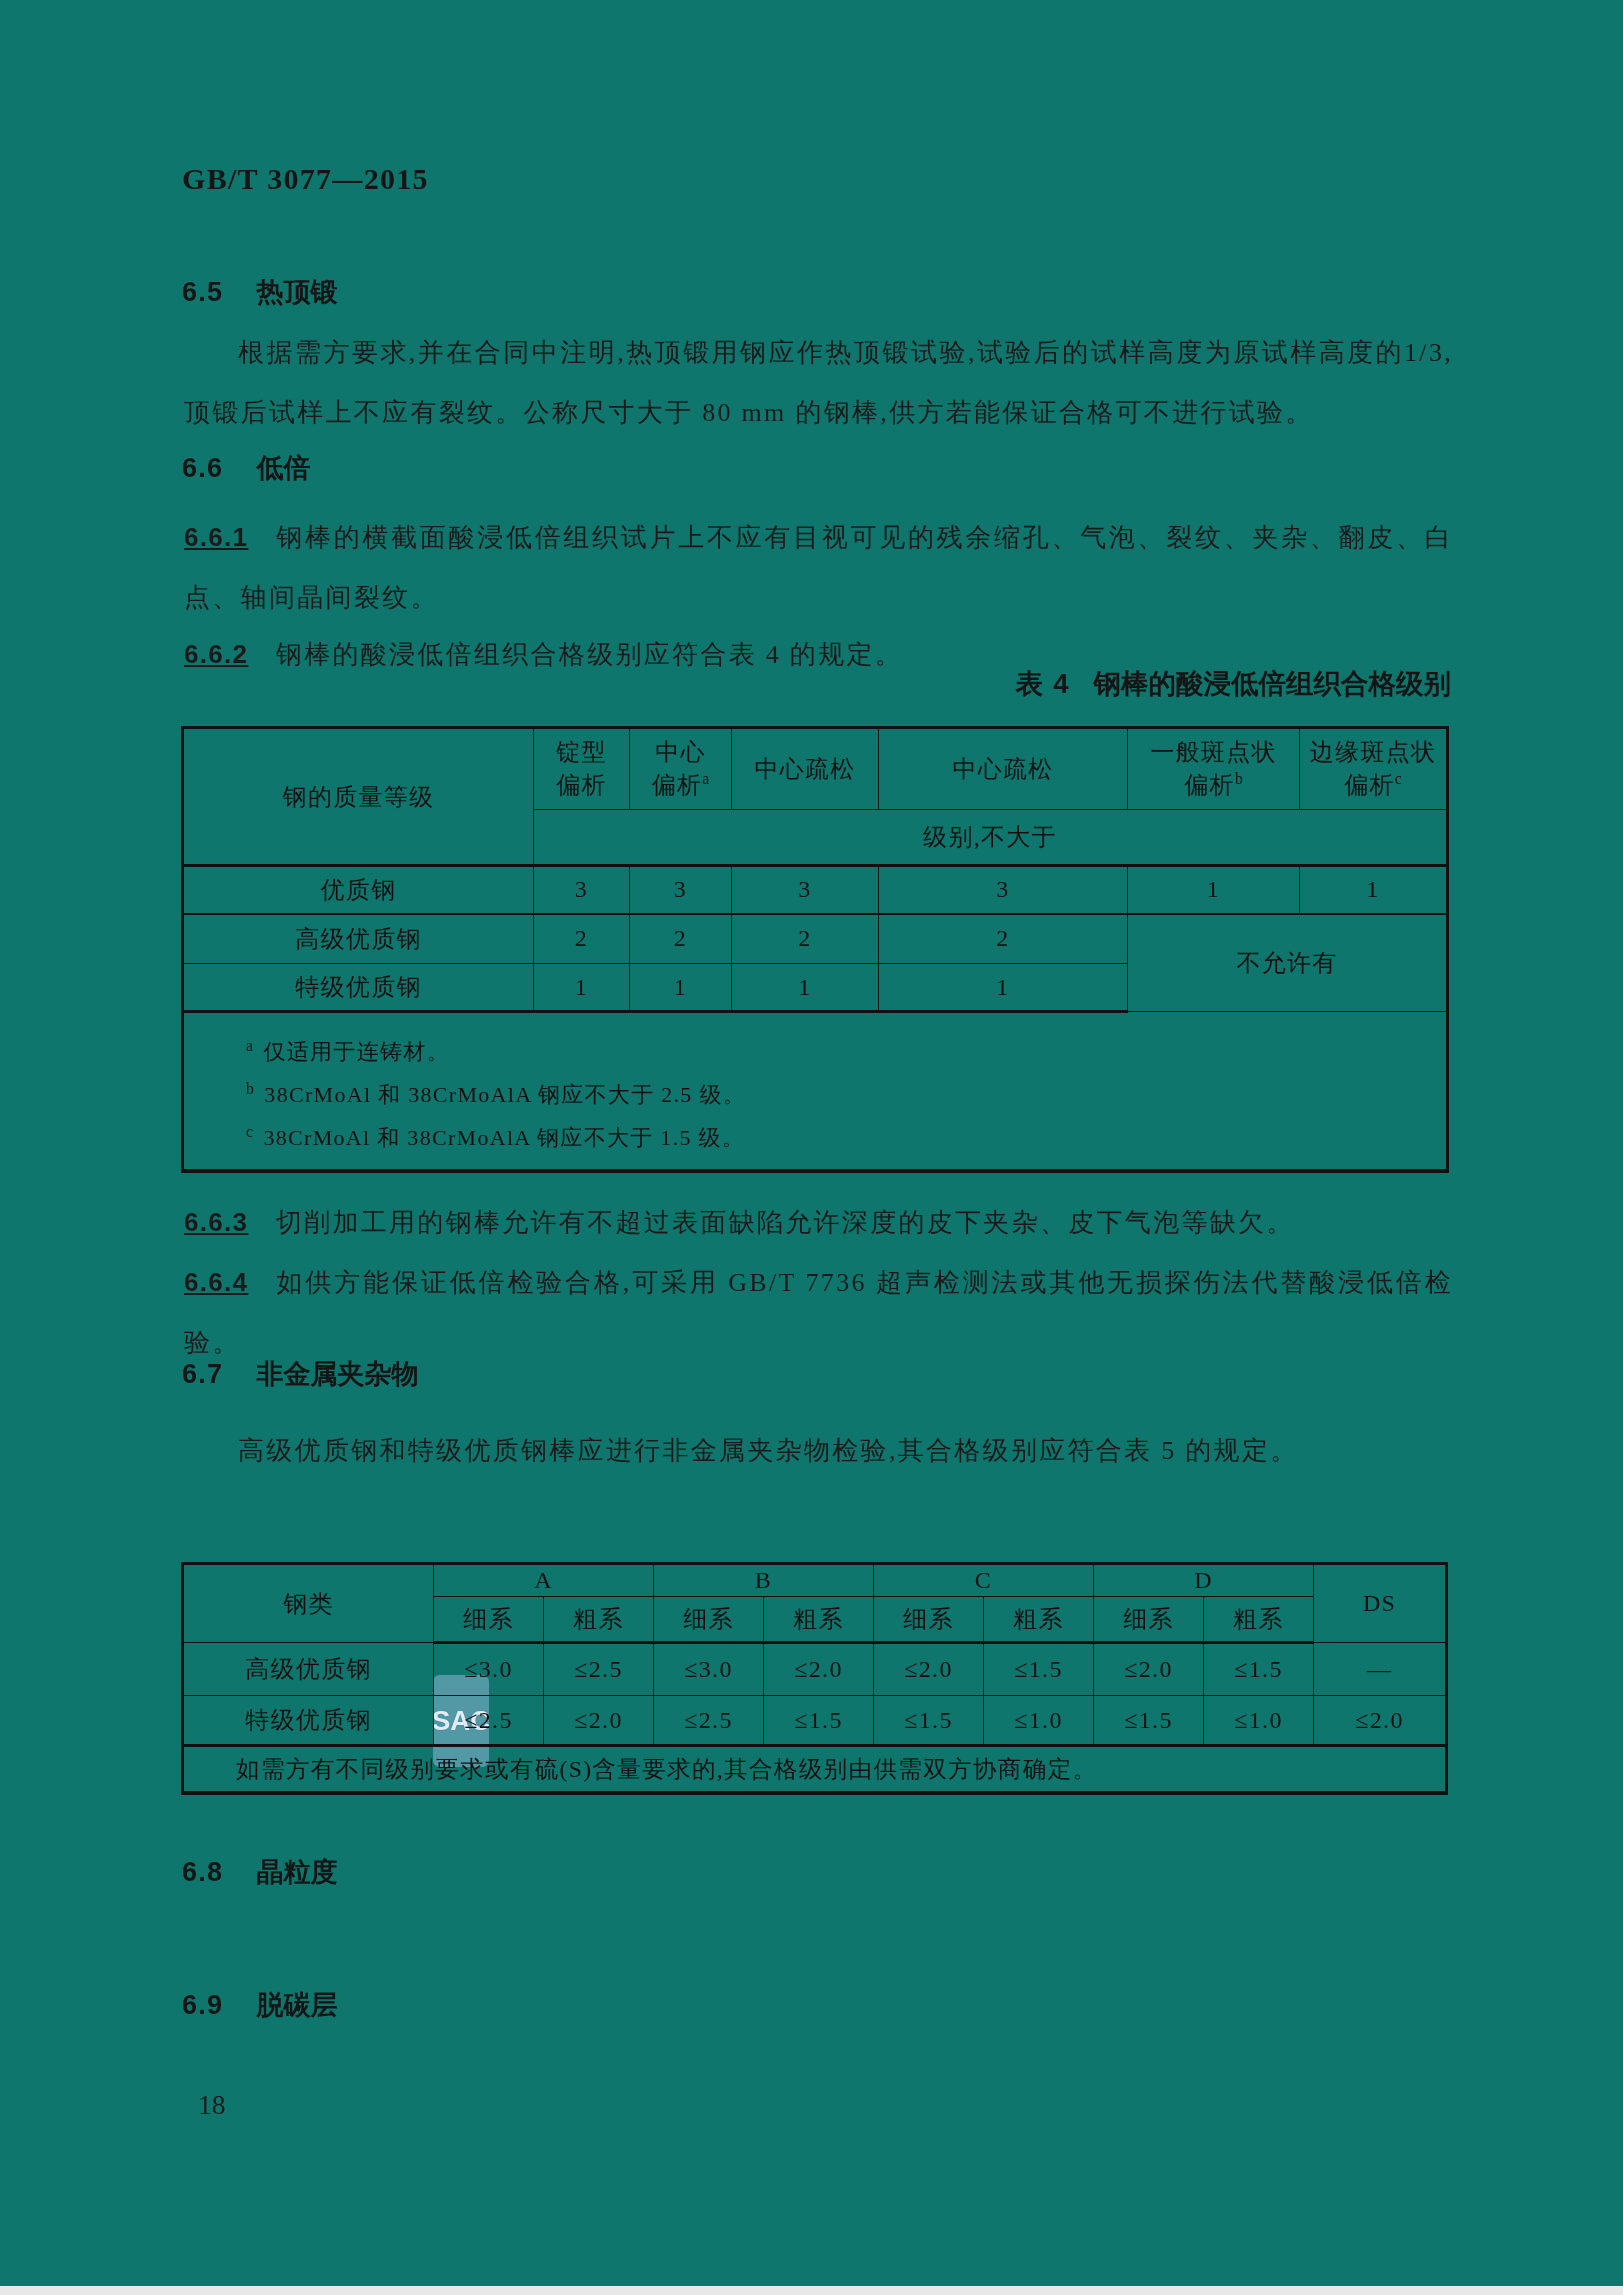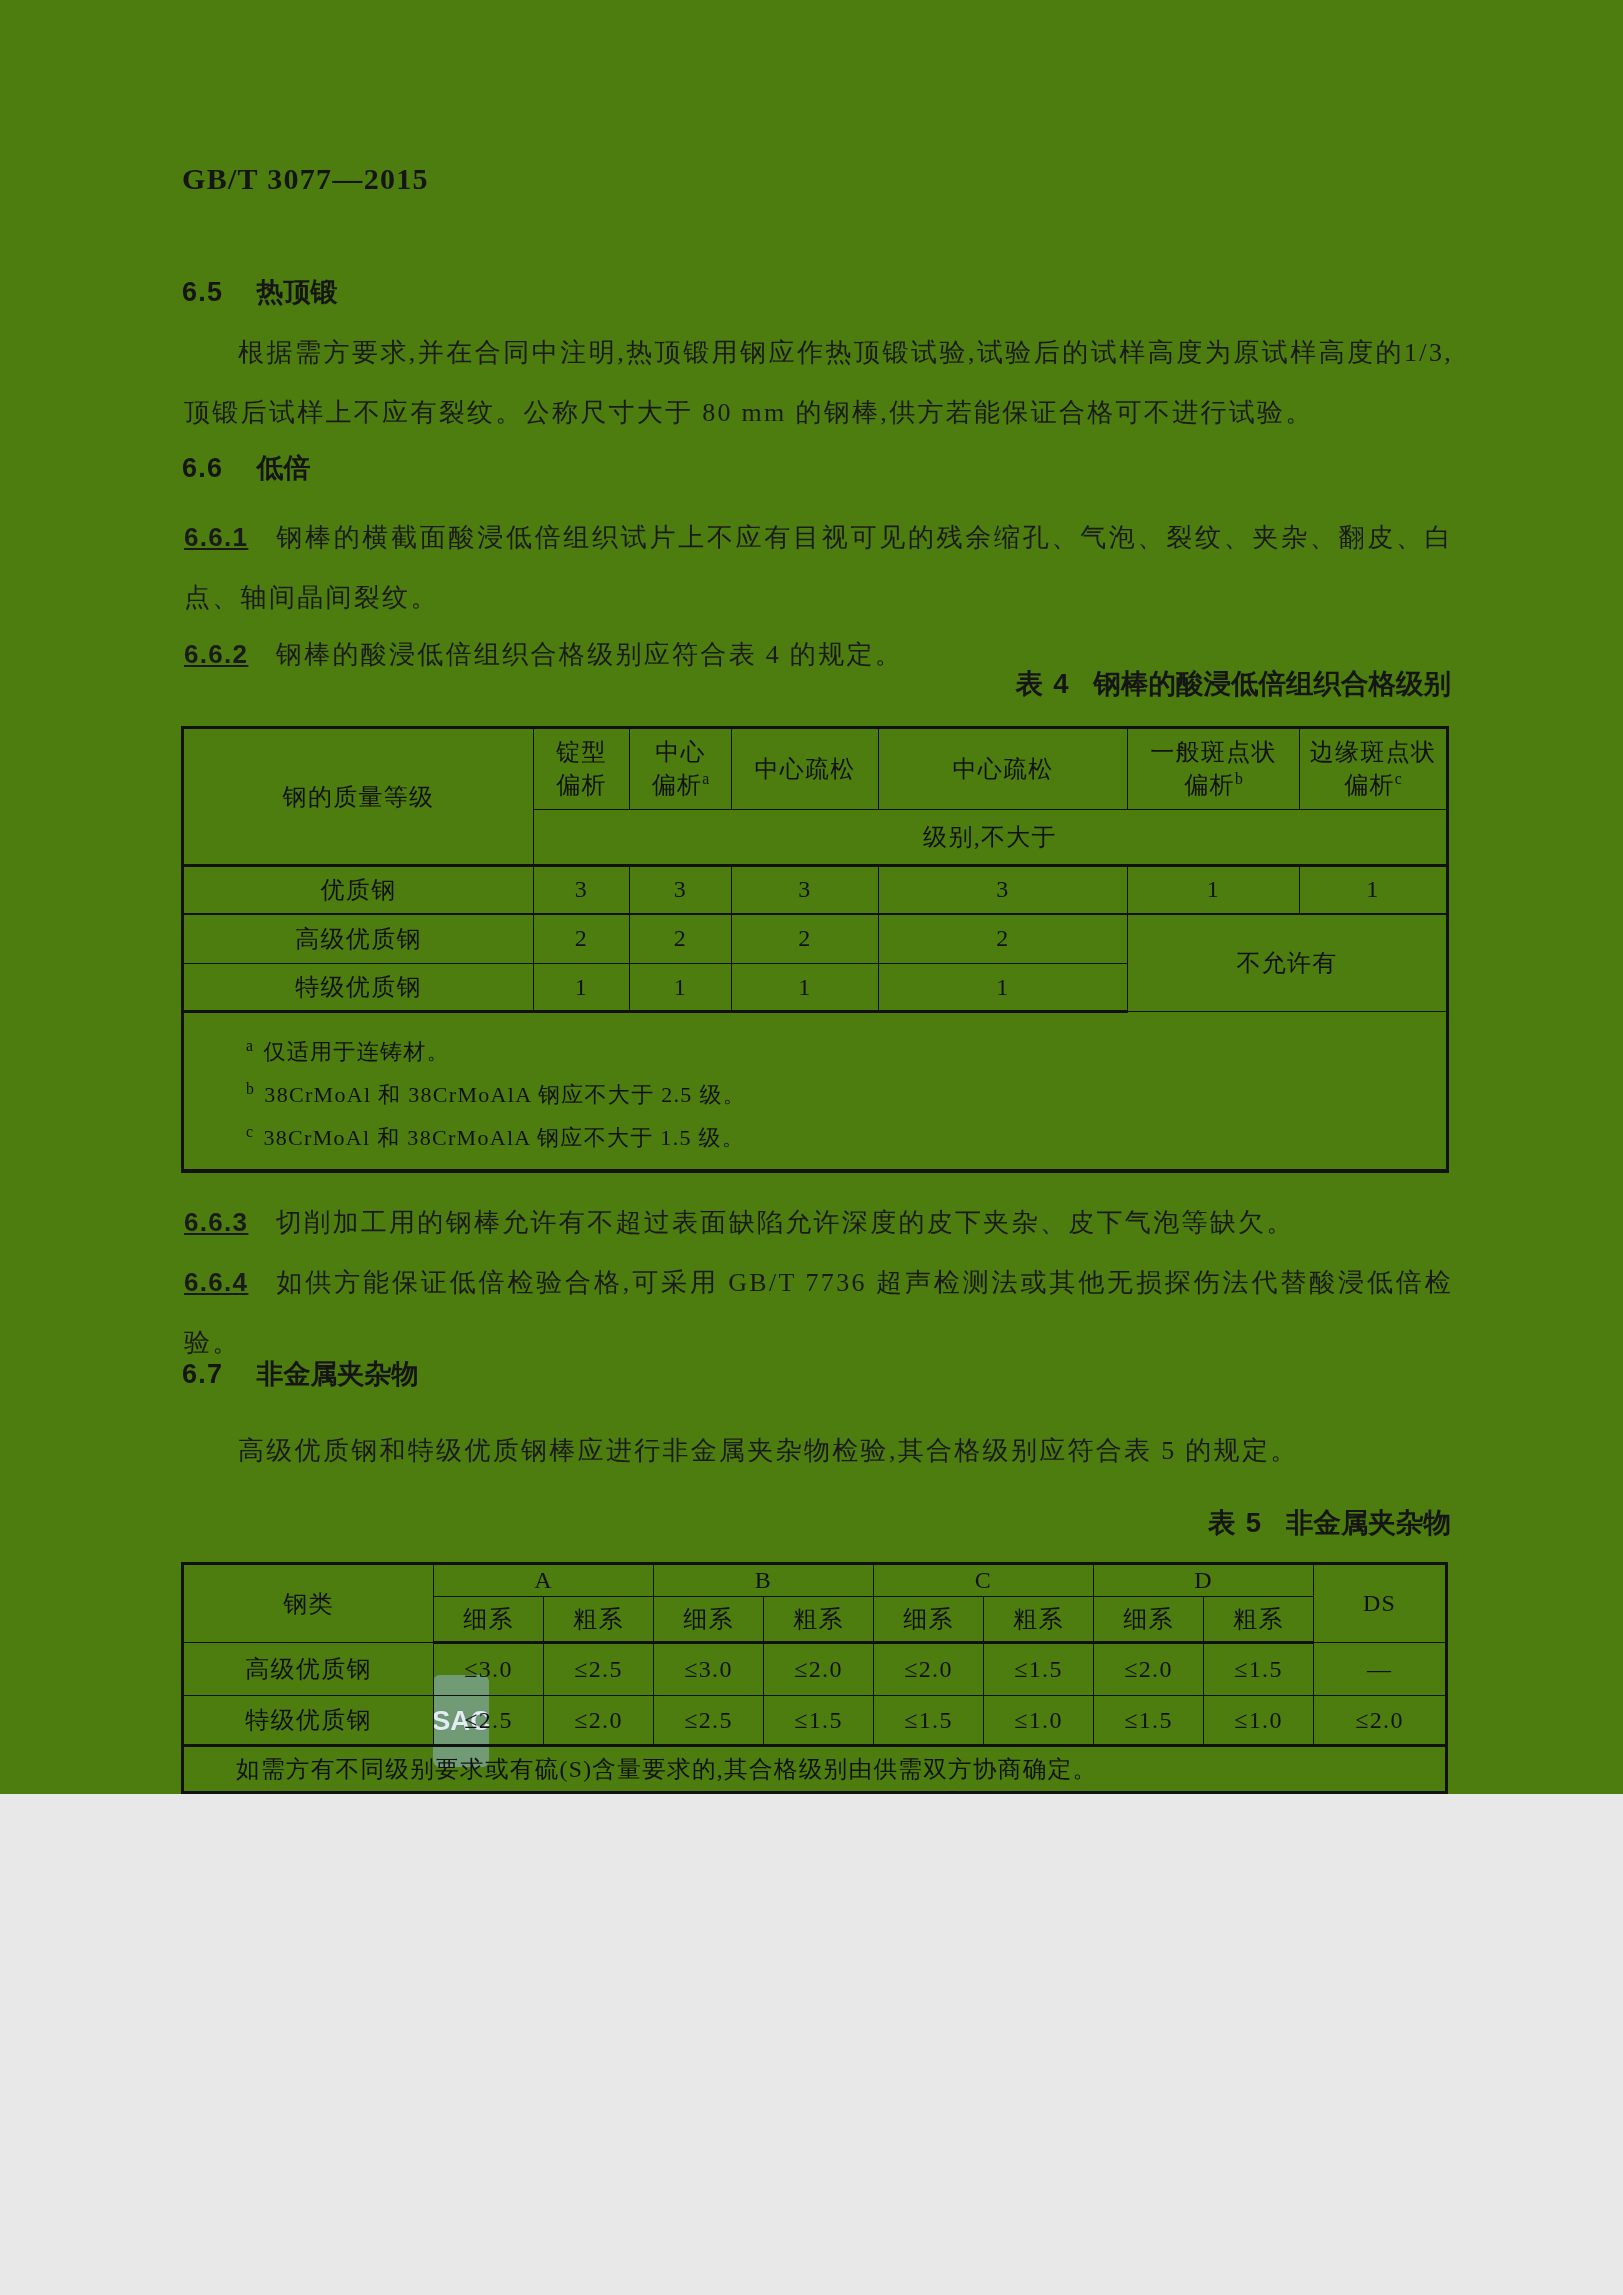--- a/index.html
+++ b/index.html
@@ -1,16 +1,16 @@
 <!DOCTYPE html>
 <html style="font-size:10.5px"><head>
 <meta charset="utf-8">
 <style>
   html,body{margin:0;padding:0;background:#e8e8e8;}
-  #page{position:relative;width:1623px;height:1794px;background:#4d7c0f;overflow:hidden;
+  #page{position:relative;width:1623px;height:2286px;background:#0f766e;overflow:hidden;
         color:#1a1a1a;}
   .abs{position:absolute;}
 
   
   .doc-header{font-family:"Liberation Serif","DejaVu Serif",serif;font-weight:700;
               font-size:30px;letter-spacing:1.3px;color:#151515;}
 
   
   .heading{font-family:"Liberation Sans","DejaVu Sans",sans-serif;font-weight:700;
            font-size:27px;line-height:33px;color:#151515;white-space:nowrap;}
@@ -179,23 +179,20 @@
   <p class="abs para" style="left:182px;top:1250px;">
     <span class="clause-num">6.6.4</span><span>如供方能保证低倍检验合格,可采用 GB/T 7736 超声检测法或其他无损探伤法代替酸浸低倍检验。</span>
   </p>
 
   <div class="abs heading" style="left:182px;top:1358px;">
     <span class="num">6.7</span><span>非金属夹杂物</span>
   </div>
 
   <p class="abs para indent" style="left:182px;top:1419px;">高级优质钢和特级优质钢棒应进行非金属夹杂物检验,其合格级别应符合表 5 的规定。</p>
 
-  <div class="abs caption" style="left:182px;top:1506px;">
-    <span class="cap-label">表 5</span><span>非金属夹杂物</span>
-  </div>
 
   <table class="abs" style="left:181px;top:1562px;width:1264px;">
     <colgroup>
       <col style="width:251px">
         <col style="width:110px">
         <col style="width:110px">
       <col style="width:110px">
         <col style="width:110px">
         <col style="width:110px">
       <col style="width:110px">

